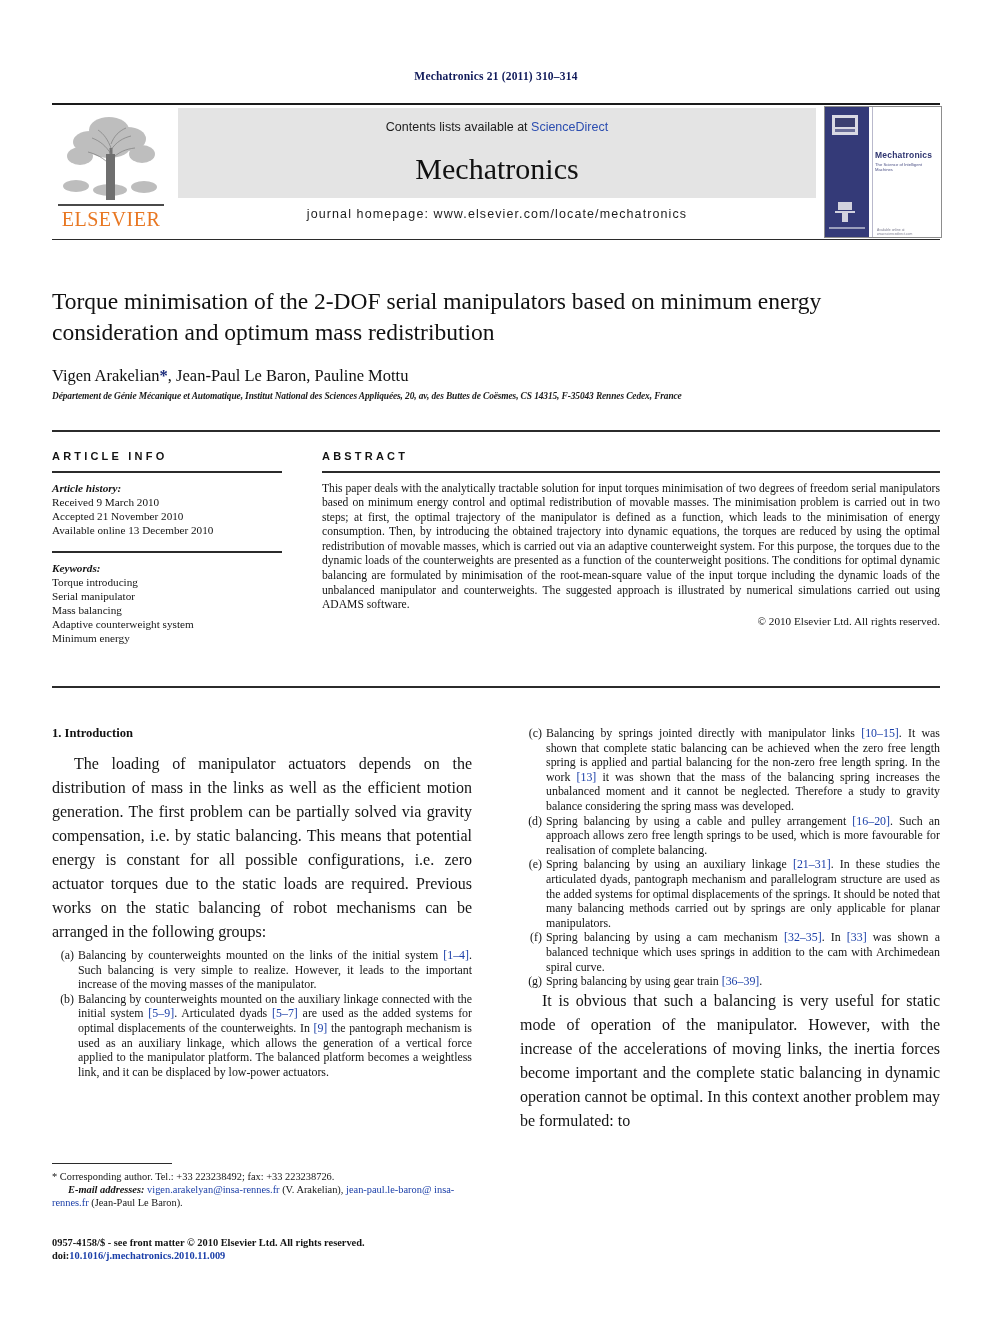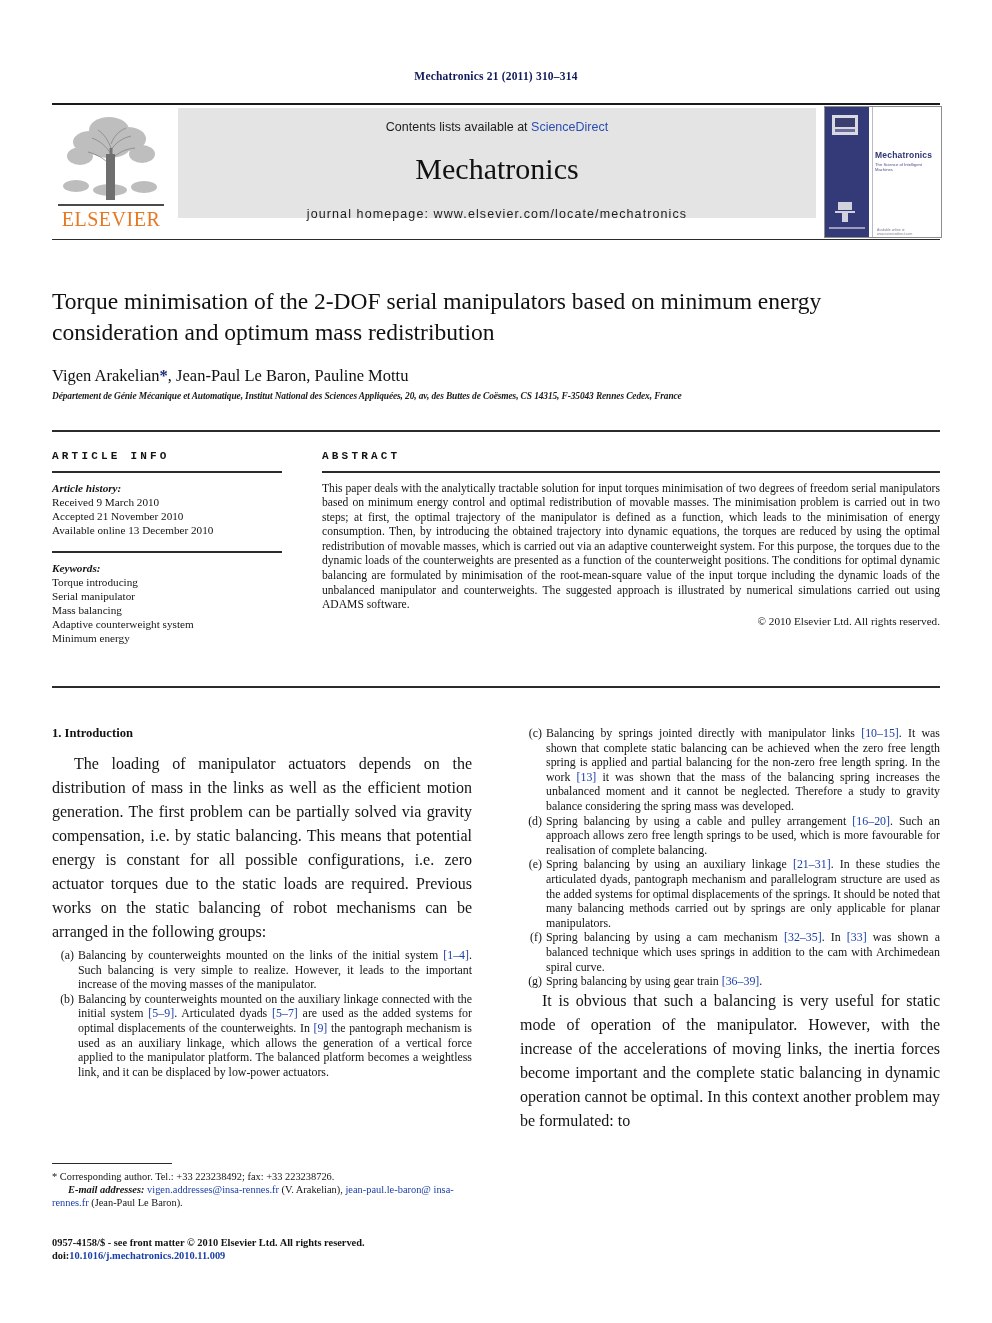--- a/index.html
+++ b/index.html
@@ -84,21 +84,21 @@
     left: 6px; top: 96px;
     width: 106px;
     height: 1.5px;
     background: #4a4a4a;
   }
 
   .banner {
     position: absolute;
     left: 126px; top: 4px;
     width: 638px;
-    height: 110px;
+    height: 90px;
     background: #e4e4e4;
   }
   .banner-top {
     position: absolute;
     left: 0; top: 12px;
     width: 638px;
     text-align: center;
     font-family: "Liberation Sans", sans-serif;
     font-size: 12.5px;
     color: #1c1c1c;
@@ -275,21 +275,21 @@
     position: absolute;
     left: 52px; top: 450px;
     width: 230px;
   }
   .abs-col {
     position: absolute;
     left: 322px; top: 450px;
     width: 618px;
   }
   .sec-head {
-    font-family: Liberation Mono, monospace;
+    font-family: Liberation Sans, sans-serif;
     font-size: 11px;
     font-weight: bold;
     letter-spacing: 3.2px;
     color: #141414;
   }
   .hr-thin {
     height: 1.5px;
     background: #2b2b2b;
     margin: 9px 0 9px 0;
   }
@@ -531,21 +531,21 @@
         <li><span class="mark">(e)</span><span>Spring balancing by using an auxiliary linkage </span><span class="cite">[21–31]</span><span>. In these studies the articulated dyads, pantograph mechanism and parallelogram structure are used as the added systems for optimal displacements of the springs. It should be noted that many balancing methods carried out by springs are only applicable for planar manipulators.</span></li>
         <li><span class="mark">(f)</span><span>Spring balancing by using a cam mechanism </span><span class="cite">[32–35]</span><span>. In </span><span class="cite">[33]</span><span> was shown a balanced technique which uses springs in addition to the cam with Archimedean spiral curve.</span></li>
         <li><span class="mark">(g)</span><span>Spring balancing by using gear train </span><span class="cite">[36–39]</span><span>.</span></li>
       </ol>
     <div class="para indent" style="margin-top:0;">It is obvious that such a balancing is very useful for static mode of operation of the manipulator. However, with the increase of the accelerations of moving links, the inertia forces become important and the complete static balancing in dynamic operation cannot be optimal. In this context another problem may be formulated: to</div>
   </div>
 
   <div class="foot-rule"></div>
   <div class="footnote">
     <div><span class="star">*</span><span> Corresponding author. Tel.: +33 223238492; fax: +33 223238726.</span></div>
-    <div style="text-indent:16px;"><span class="em">E-mail addresses:</span> <span class="mail">vigen.addresses@insa-rennes.fr</span><span> (V. Arakelian), </span><span class="mail">jean-paul.le-baron@ insa-rennes.fr</span><span> (Jean-Paul Le Baron).</span></div>
+    <div style="text-indent:16px;"><span class="em">E-mail addresses:</span> <span class="mail">vigen.arakelyan@insa-rennes.fr</span><span> (V. Arakelian), </span><span class="mail">jean-paul.le-baron@ insa-rennes.fr</span><span> (Jean-Paul Le Baron).</span></div>
   </div>
 
   <div class="issn">
     <div>0957-4158/$ - see front matter © 2010 Elsevier Ltd. All rights reserved.</div>
     <div><span>doi:</span><span class="doi-link">10.1016/j.mechatronics.2010.11.009</span></div>
   </div>
 
 </div>
 
 </body></html>

